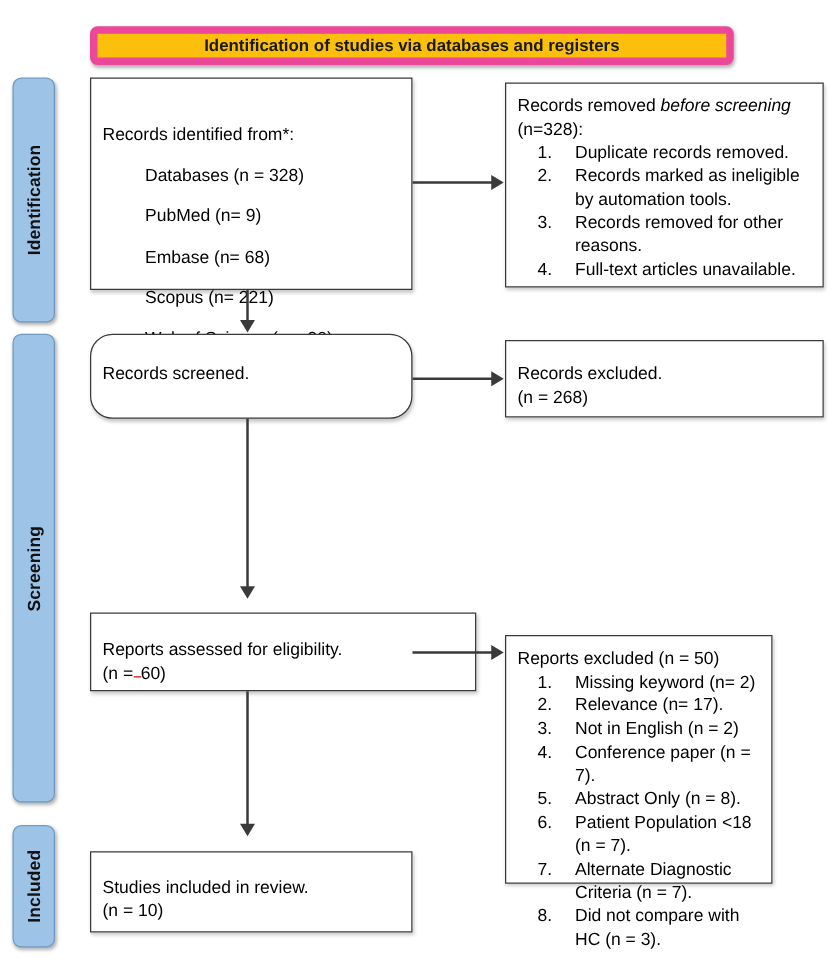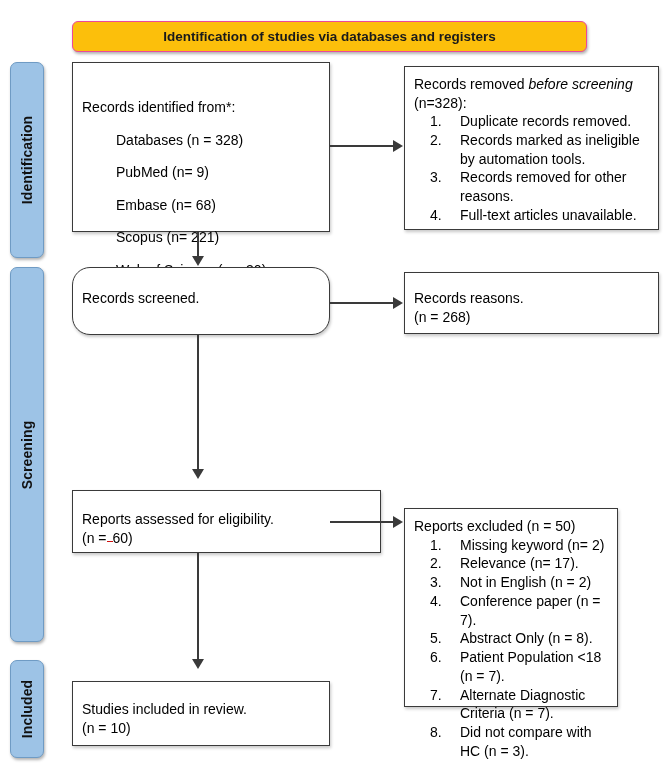--- a/index.html
+++ b/index.html
@@ -42,21 +42,21 @@
   }
 
   
   #header-banner {
     position: absolute;
     left: 72px;
     top: 21px;
     width: 515px;
     height: 31px;
     background: #FCBF0B;
-    border: 1px solid #ec4899;
+    border: 6px solid #ec4899;
     border-radius: 6px;
     box-sizing: border-box;
     box-shadow: 1px 2px 3px rgba(0,0,0,0.30);
     display: flex;
     align-items: center;
     justify-content: center;
   }
   #header-banner .banner-text {
     font-size: 13.5px;
     font-weight: bold;
@@ -203,21 +203,21 @@
   </div>
 
   <div class="flow-box" style="left:72px; top:267px; width:258px; height:68px;border-radius:18px;">
     <div style="padding-top:13px;">
       <div>Records screened.</div>
     </div>
   </div>
 
   <div class="flow-box" style="left:404px; top:272px; width:255px; height:62px;">
     <div style="padding-top:8px;">
-      <div>Records reasons.</div>
+      <div>Records excluded.</div>
       <div>(n = 268)</div>
     </div>
   </div>
 
   <div class="flow-box" style="left:72px; top:490px; width:309px; height:63px;">
     <div style="padding-top:11px;">
       <div>Reports assessed for eligibility.</div>
       <div><span>(n =</span><span class="sc-artifact"></span><span>60)</span></div>
     </div>
   </div>

